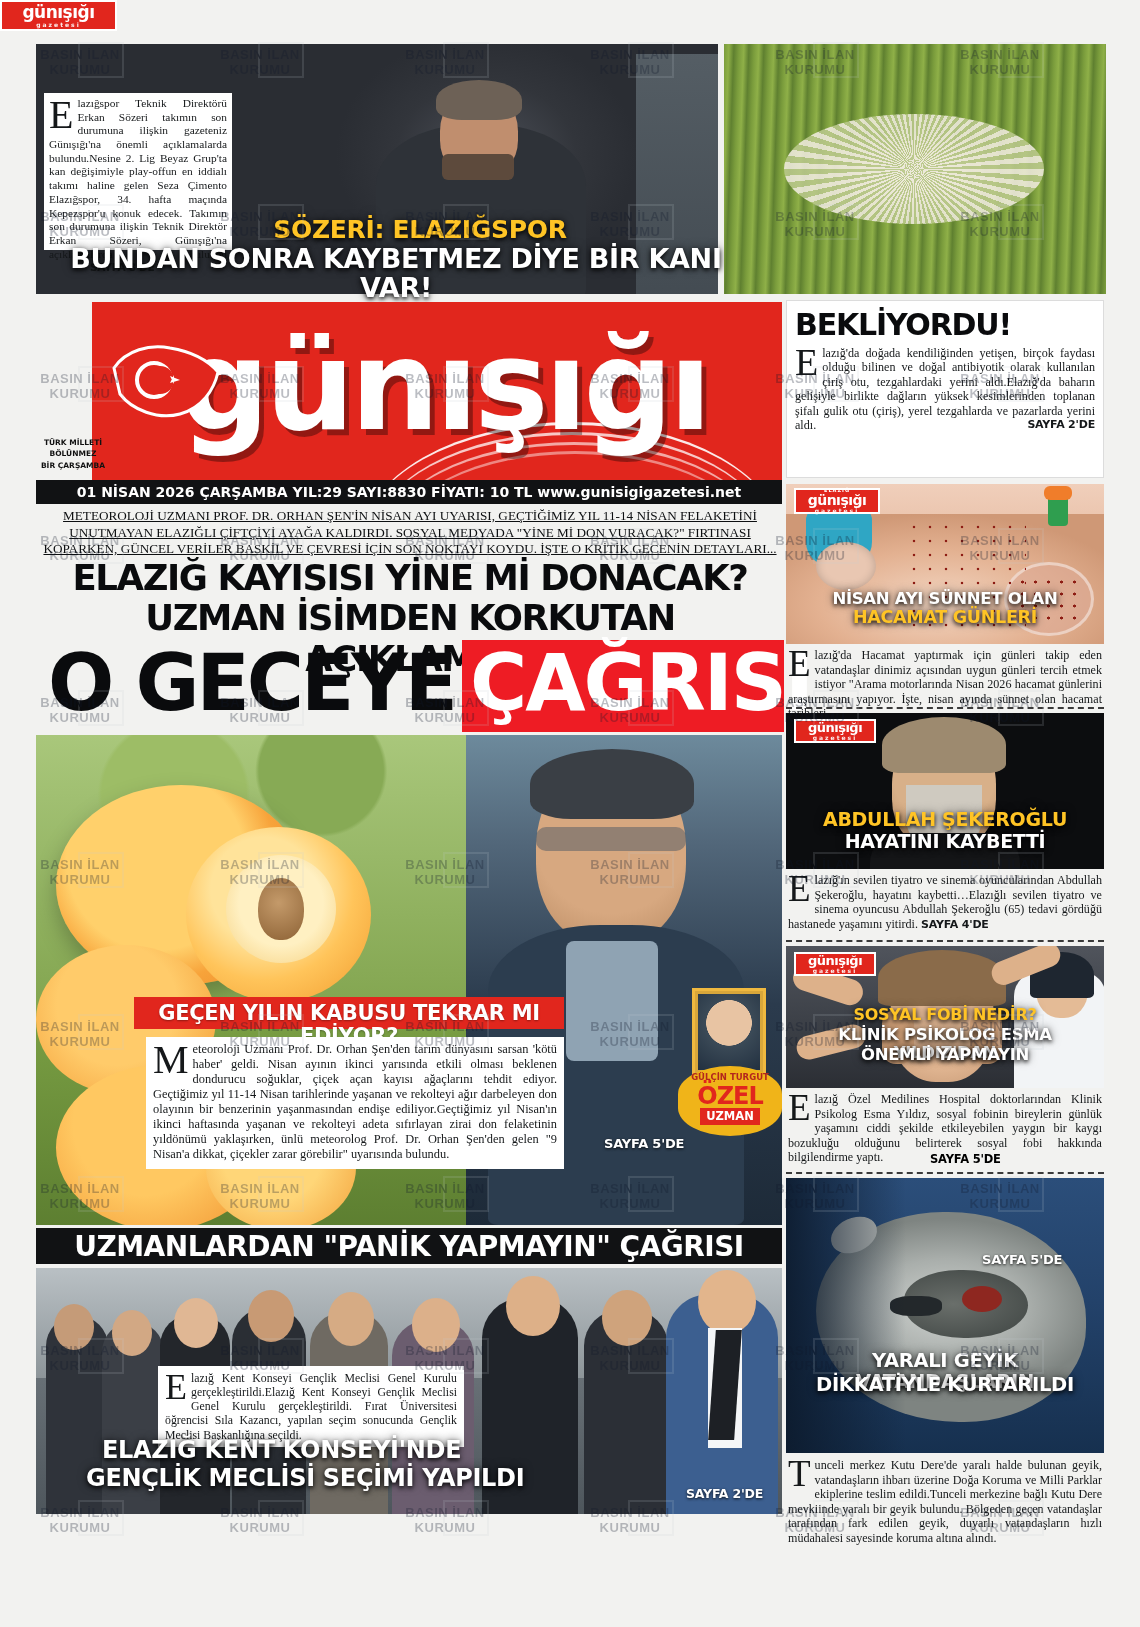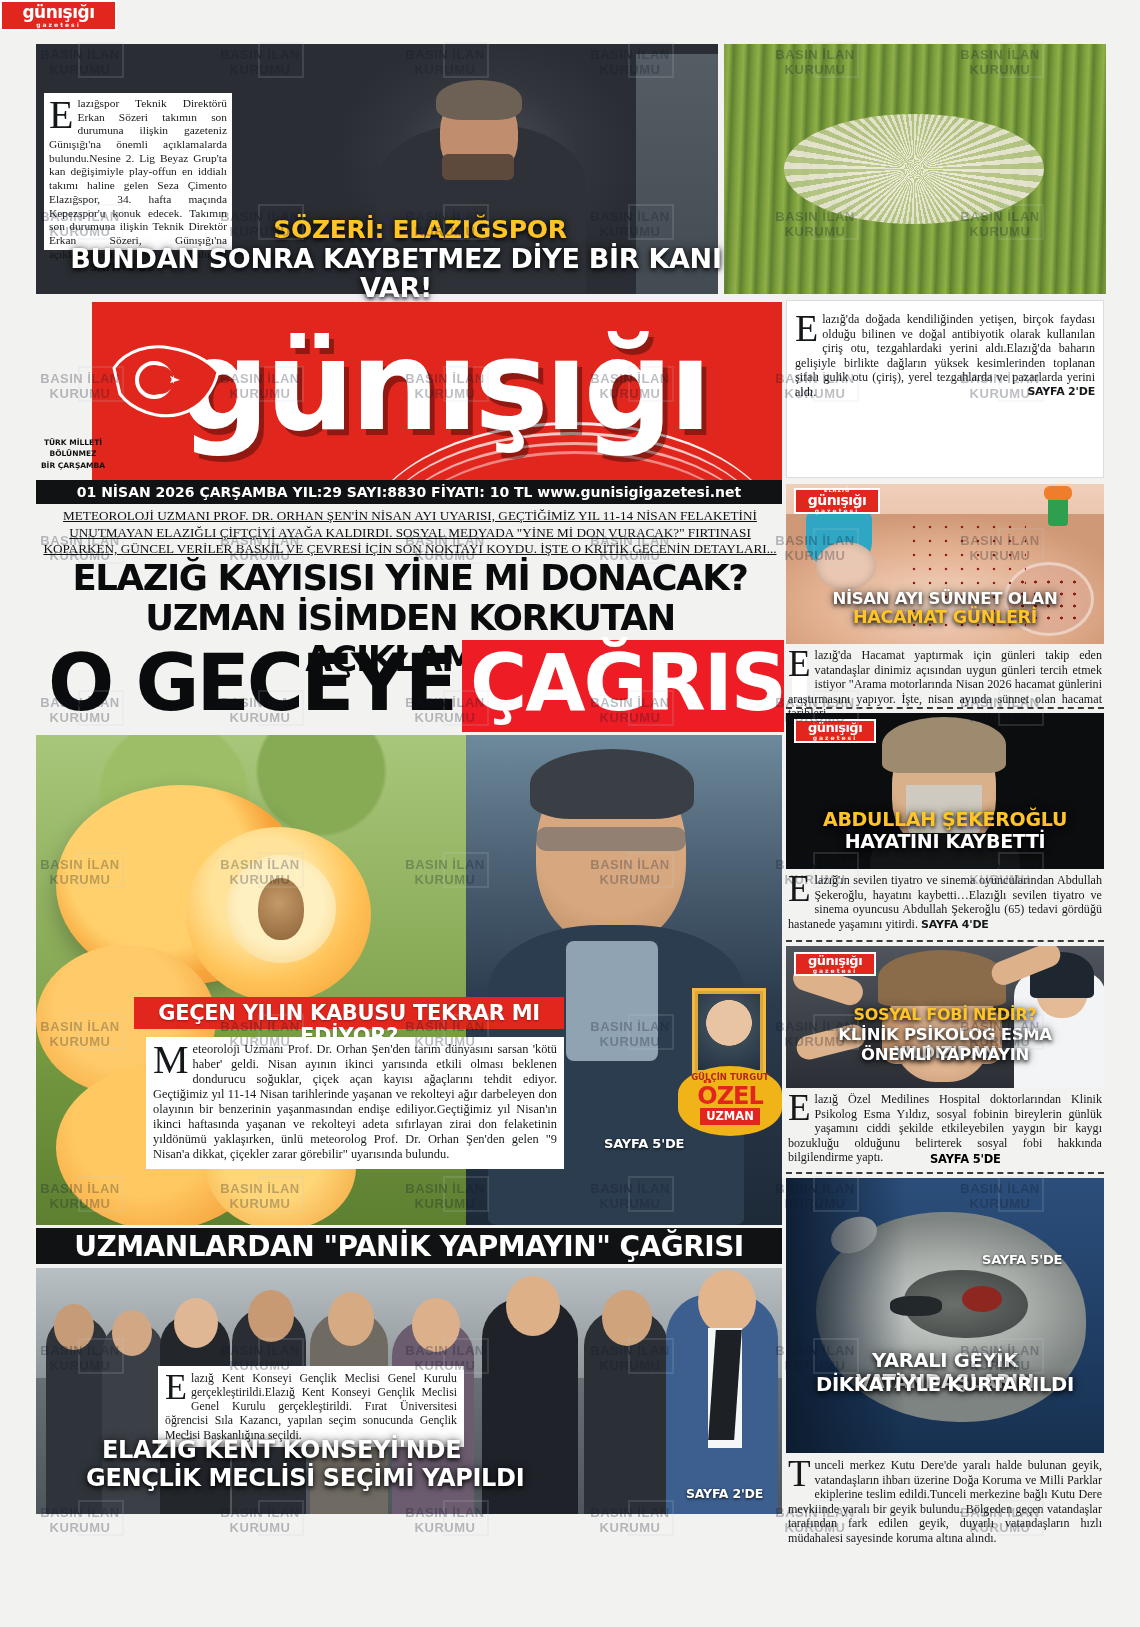--- a/index.html
+++ b/index.html
@@ -301,20 +301,21 @@
       </div>
     </div>
 
     <div class="abs ovl-title" style="left:66px; top:170px; width:430px; font-size:24px; text-align:left;">ELAZIĞ KENT KONSEYİ'NDE</div>
     <div class="abs ovl-title" style="left:50px; top:198px; width:470px; font-size:24px; text-align:left;">GENÇLİK MECLİSİ SEÇİMİ YAPILDI</div>
 
     <div class="abs pageref" style="left:650px; top:218px; color:#fff; font-size:12.5px; text-shadow:0 1px 3px rgba(0,0,0,.85);">SAYFA 2'DE</div>
   </div>
 
   <div class="abs" style="left:786px; top:300px; width:318px; height:178px; background:#fff; border:1px solid #dcdcdc; padding:6px 8px;">
+    <div style="font-family:'DejaVu Sans',sans-serif; font-weight:700; font-size:30px; letter-spacing:-1.2px; line-height:1.05; color:#0a0b0d; margin-top:2px;">BEKLİYORDU!</div>
     <div class="serif-body" style="margin-top:5px; font-size:12.1px; line-height:1.2;">
       <span class="dropcap" style="font-size:38px;">E</span><span>lazığ'da doğada kendiliğinden yetişen, birçok faydası olduğu bilinen ve doğal antibiyotik olarak kullanılan çiriş otu, tezgahlardaki yerini aldı.Elazığ'da baharın gelişiyle birlikte dağların yüksek kesimlerinden toplanan şifalı gulik otu (çiriş), yerel tezgahlarda ve pazarlarda yerini aldı.</span>
       <span class="pageref" style="float:right; font-size:11px;">SAYFA 2'DE</span>
     </div>
   </div>
 
   <div class="imgph" style="left:786px; top:484px; width:318px; height:160px;
               background: linear-gradient(180deg,#f0cfbb 0%, #e7bda4 40%, #dcae93 100%);">
     <div class="abs" style="left:-10px; top:30px; width:360px; height:150px;
          background: radial-gradient(ellipse 200px 90px at 45% 60%, #f3d6c2 0%, #e3b191 60%, #cf9876 100%);"></div>

